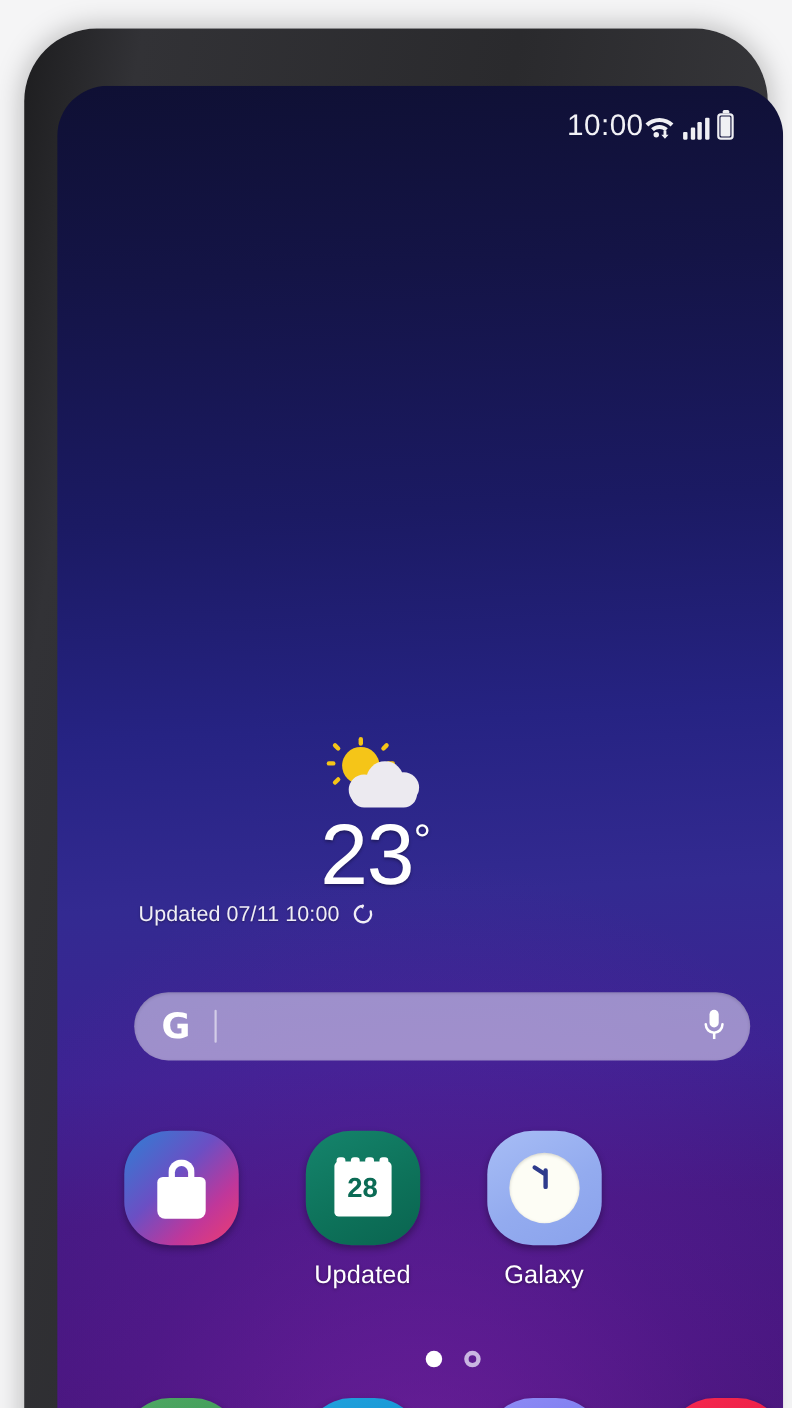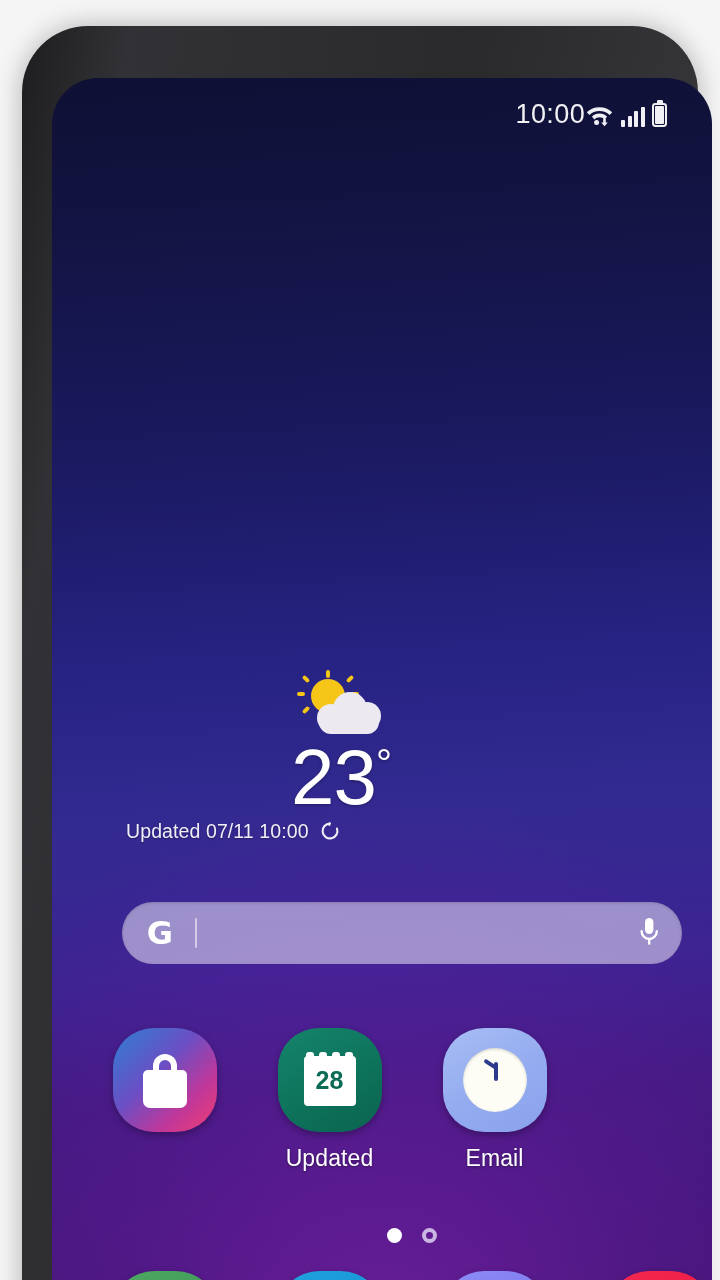--- a/index.html
+++ b/index.html
@@ -241,21 +241,21 @@
           </div>
           <div class="app-label">Updated</div>
         </div>
 
         <div class="app">
           <div class="squircle ic-clock">
             <span class="face"></span>
             <span class="hand h-hour"></span>
             <span class="hand h-min"></span>
           </div>
-          <div class="app-label">Email</div>
+          <div class="app-label">Galaxy</div>
         </div>
 
       </div>
 
       <div class="dots">
         <span class="dot active"></span>
         <span class="dot inactive"></span>
       </div>
 
       <div class="dock">

